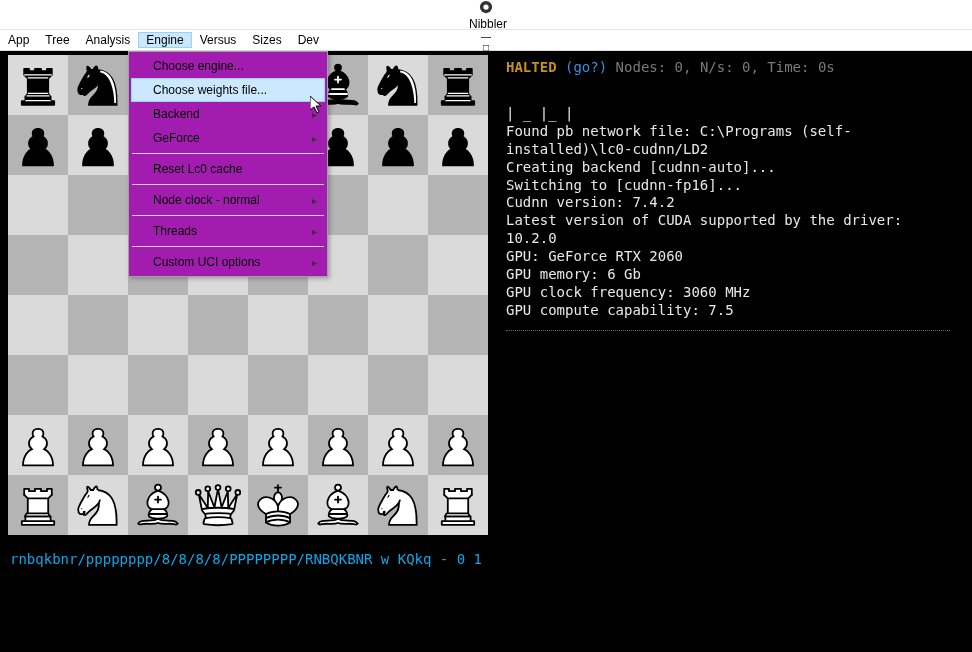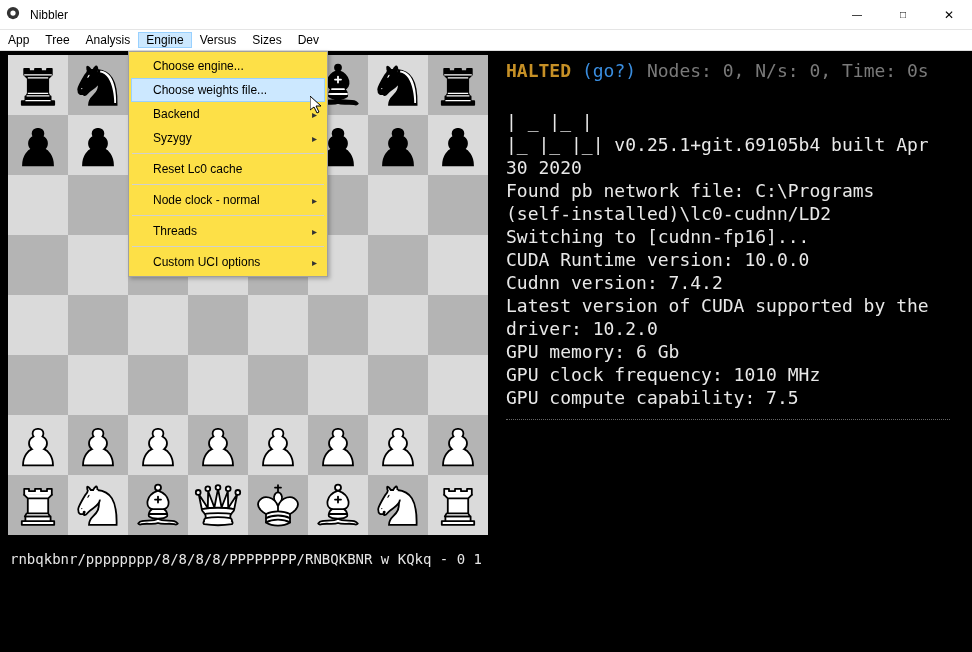--- a/index.html
+++ b/index.html
@@ -13,20 +13,21 @@
     overflow: hidden;
   }
 
   
   .titlebar {
     height: 30px;
     background: #fff;
     display: flex;
     align-items: center;
     border-bottom: 1px solid #e5e5e5;
+    flex-direction: column;
   }
   .titlebar .icon { width: 26px; text-align: center; }
   .title-text { flex: 1; padding-left: 4px; }
   .winbtn { width: 46px; height: 30px; display:flex;align-items:center;justify-content:center;font-family:Segoe UI Symbol,sans-serif;font-size:10px;}
   .winbtn.close{font-size:12px;}
 
   
   .menubar {
     height: 21px;
     background: #fff;
@@ -37,41 +38,41 @@
   .menu-item { padding: 3px 8px; cursor: default; }
   .menu-item.active { background:#cce8ff; border:1px solid #99d1ff; padding:0 7px;}
 
   
   .content {
     display:flex;
     height: calc(100% - 51px);
     background:#000;
   }
   .left { width: 490px; padding:4px 0 0 8px; position:relative;}
-  .right { flex:1; padding:8px 22px 0 16px; font-family:Consolas,monospace; font-size:18px; line-height:1.28; color:#e8e8e8; }
+  .right { flex:1; padding:8px 22px 0 16px; font-family:Consolas,monospace; font-size:14px; line-height:1.28; color:#e8e8e8; }
 
   .board { width: 480px; height:480px; display:grid; grid-template-columns:repeat(8,60px); grid-template-rows:repeat(8,60px);}
   .sq.l { background:#dadada; }
   .sq.d { background:#b4b4b4; }
   .sq { display:flex; align-items:center; justify-content:center;}
   .sq svg { width:54px; height:54px; }
 
-  .fen { font-family:Consolas,monospace; font-size:14px; color:#e5e5e5; padding:16px 0 0 2px;}
+  .fen { font-family:Consolas,monospace; font-size:14px; color:#0ea5e9; padding:16px 0 0 2px;}
 
   .console .halted { color:#c69026; font-weight:bold;}
   .console .go { color:#3a8dde; }
   .console .dim { color:#7a7a7a; }
   .console hr { border:none; border-top:1px dotted #666; margin:10px 0;}
 
   
   .dropdown {
     position:absolute;
     top:51px; left:128px;
     width:200px;
-    background:#fde047;
+    background:#a21caf;
     border:1px solid #a0a0a0;
     box-shadow:2px 2px 4px rgba(0,0,0,.25);
     z-index:10;
     padding:2px;
   }
   .dd-item {
     padding:5px 20px 5px 22px;
     position:relative;
     cursor:default;
   }
@@ -312,39 +313,39 @@
 
   <div class="right console">
     <div>
       <span class="halted">HALTED</span>
       <span class="go">(go?)</span>
       <span class="dim">Nodes: 0, N/s: 0, Time: 0s</span>
     </div>
     <div style="height:28px"></div>
     <div id="console-lines">
         <div>|   _  |_ |</div>
-        <div>|_ |_  |_| v0.25.1+git.69105b4 built Apr 30 2020</div>
         <div>Found pb network file: C:\Programs (self-installed)\lc0-cudnn/LD2</div>
+        <div>Creating backend [cudnn-auto]...</div>
         <div>Switching to [cudnn-fp16]...</div>
-        <div>CUDA Runtime version: 10.0.0</div>
         <div>Cudnn version: 7.4.2</div>
         <div>Latest version of CUDA supported by the driver: 10.2.0</div>
+        <div>GPU: GeForce RTX 2060</div>
         <div>GPU memory: 6 Gb</div>
-        <div>GPU clock frequency: 1010 MHz</div>
+        <div>GPU clock frequency: 3060 MHz</div>
         <div>GPU compute capability: 7.5</div>
       </div>
     <hr>
   </div>
 </div>
 
 <div class="dropdown" id="dropdown">
     <div class="dd-item">Choose engine...</div>
     <div class="dd-item hover">Choose weights file...</div>
     <div class="dd-item sub">Backend</div>
-    <div class="dd-item sub">Syzygy</div>
+    <div class="dd-item sub">GeForce</div>
     <div class="dd-sep"></div>
     <div class="dd-item">Reset Lc0 cache</div>
     <div class="dd-sep"></div>
     <div class="dd-item sub">Node clock - normal</div>
     <div class="dd-sep"></div>
     <div class="dd-item sub">Threads</div>
     <div class="dd-sep"></div>
     <div class="dd-item sub">Custom UCI options</div>
   </div>
 

